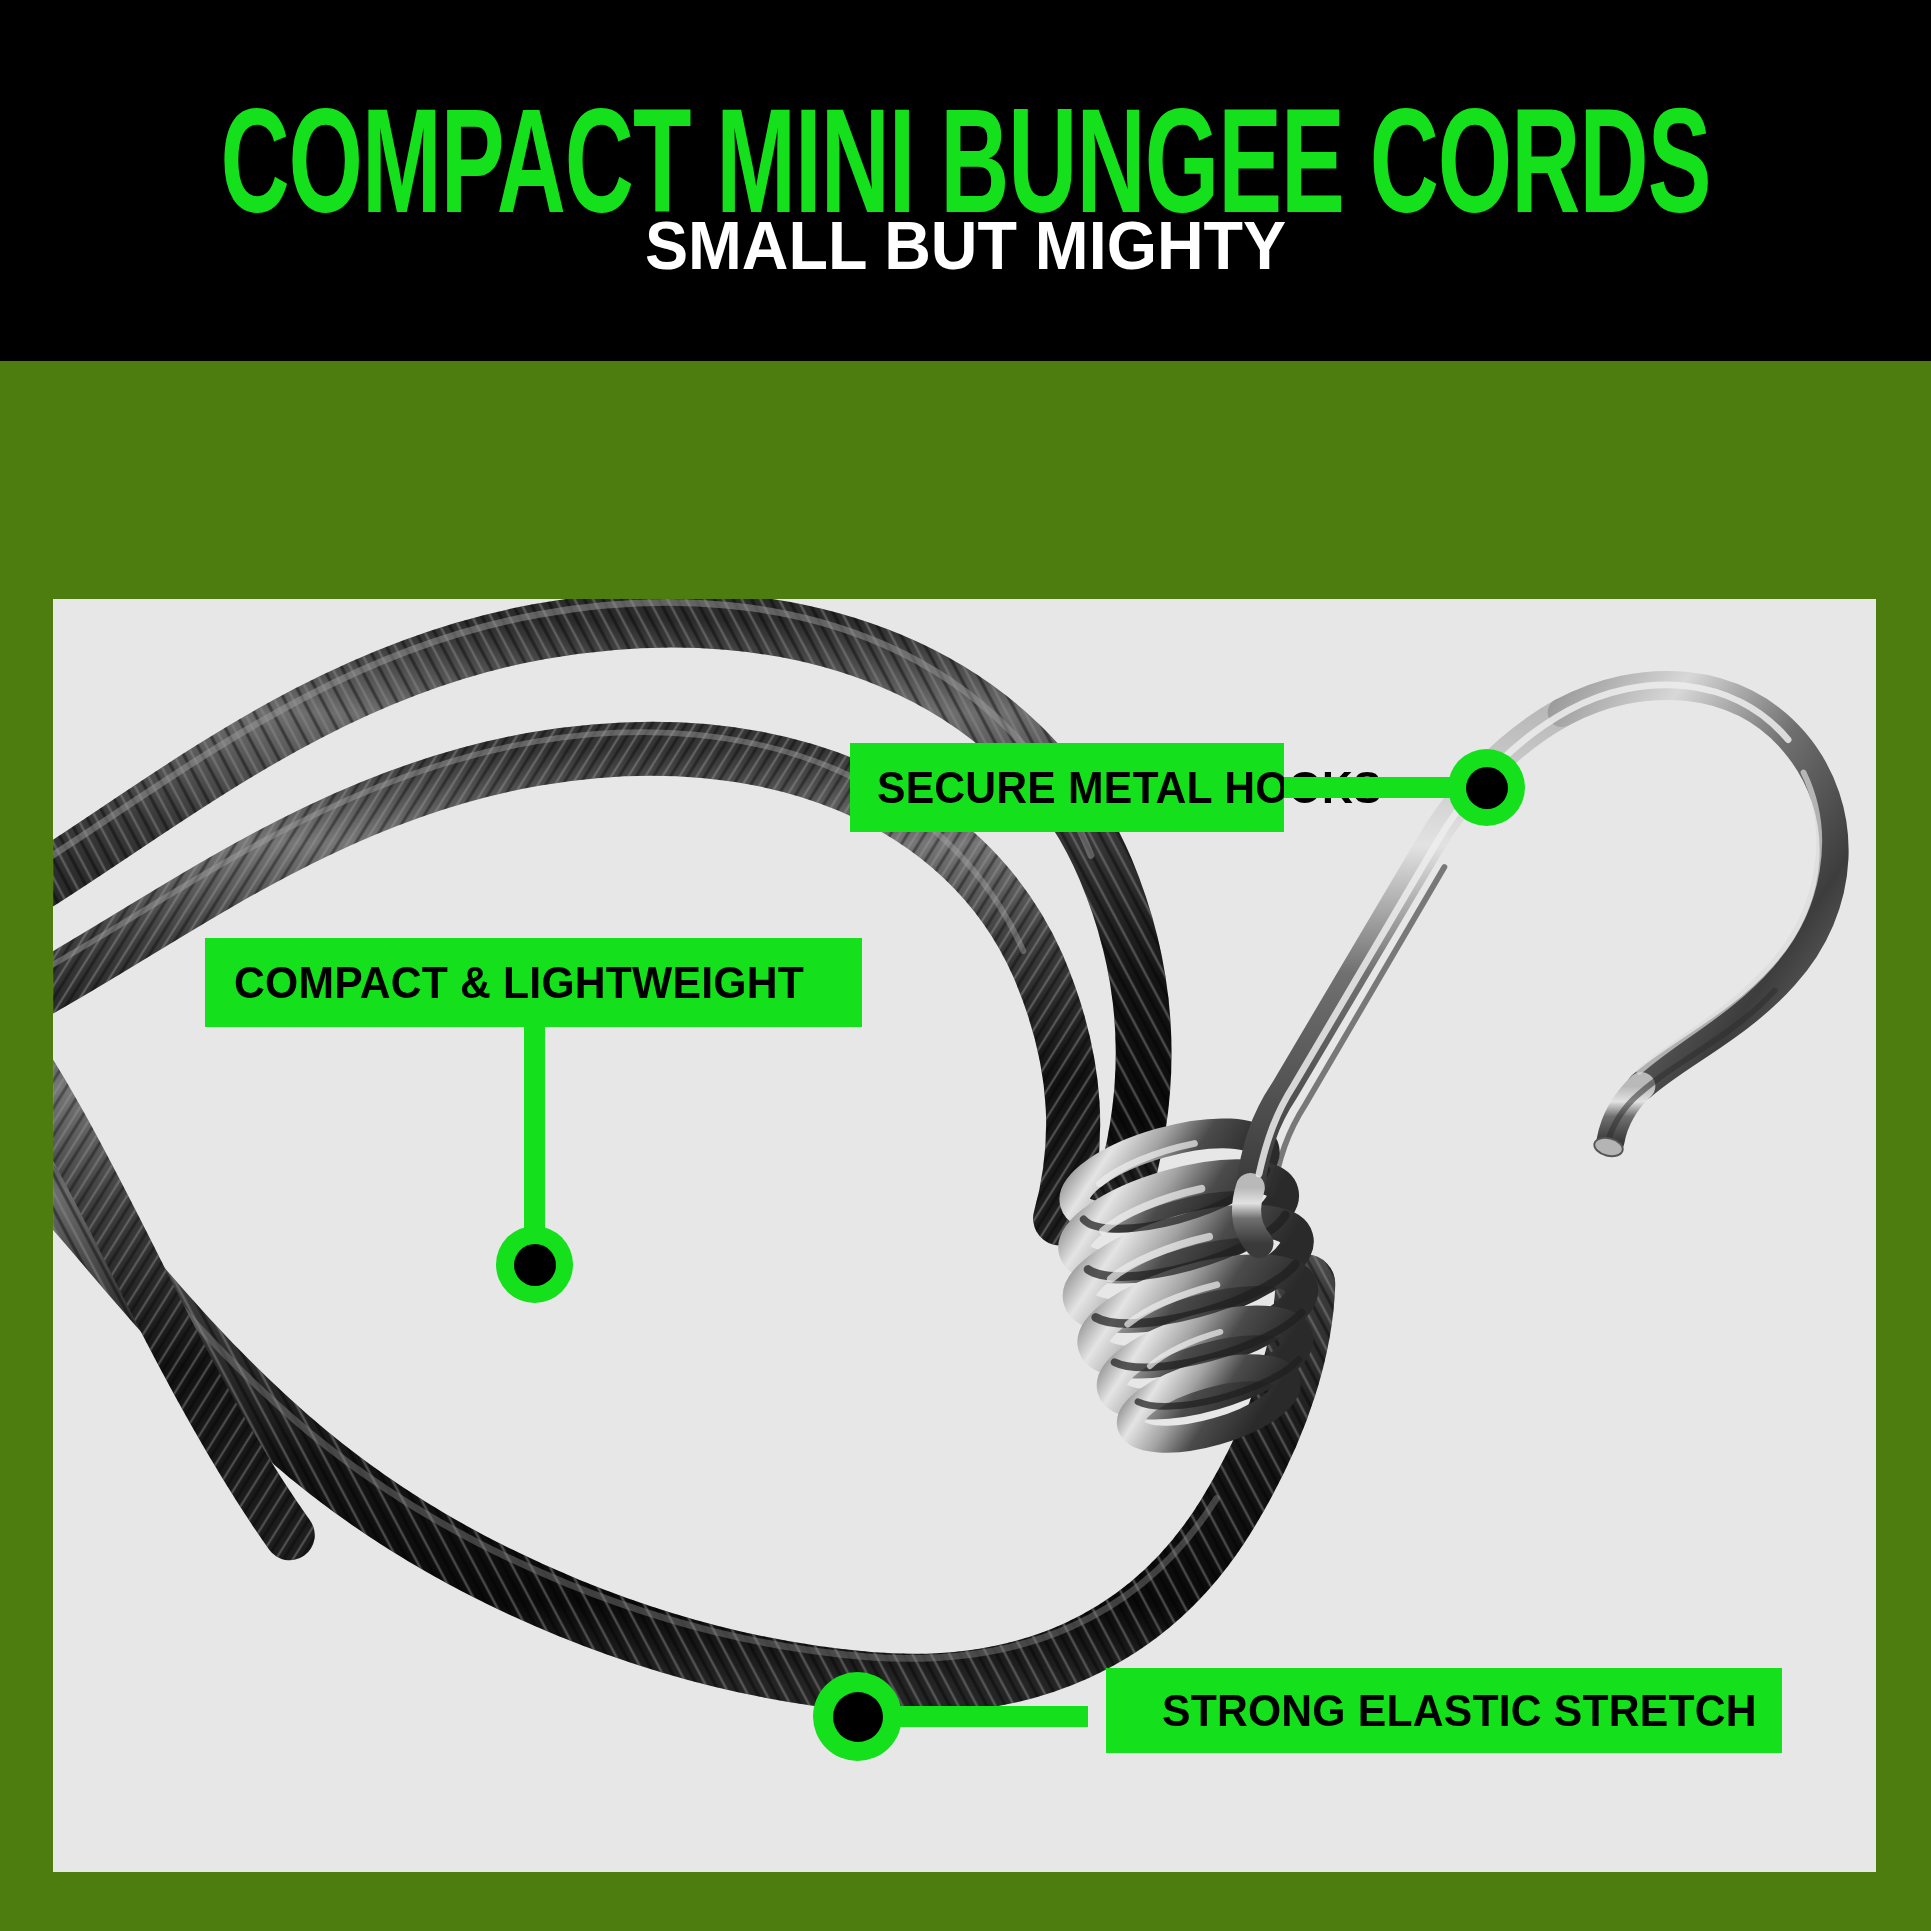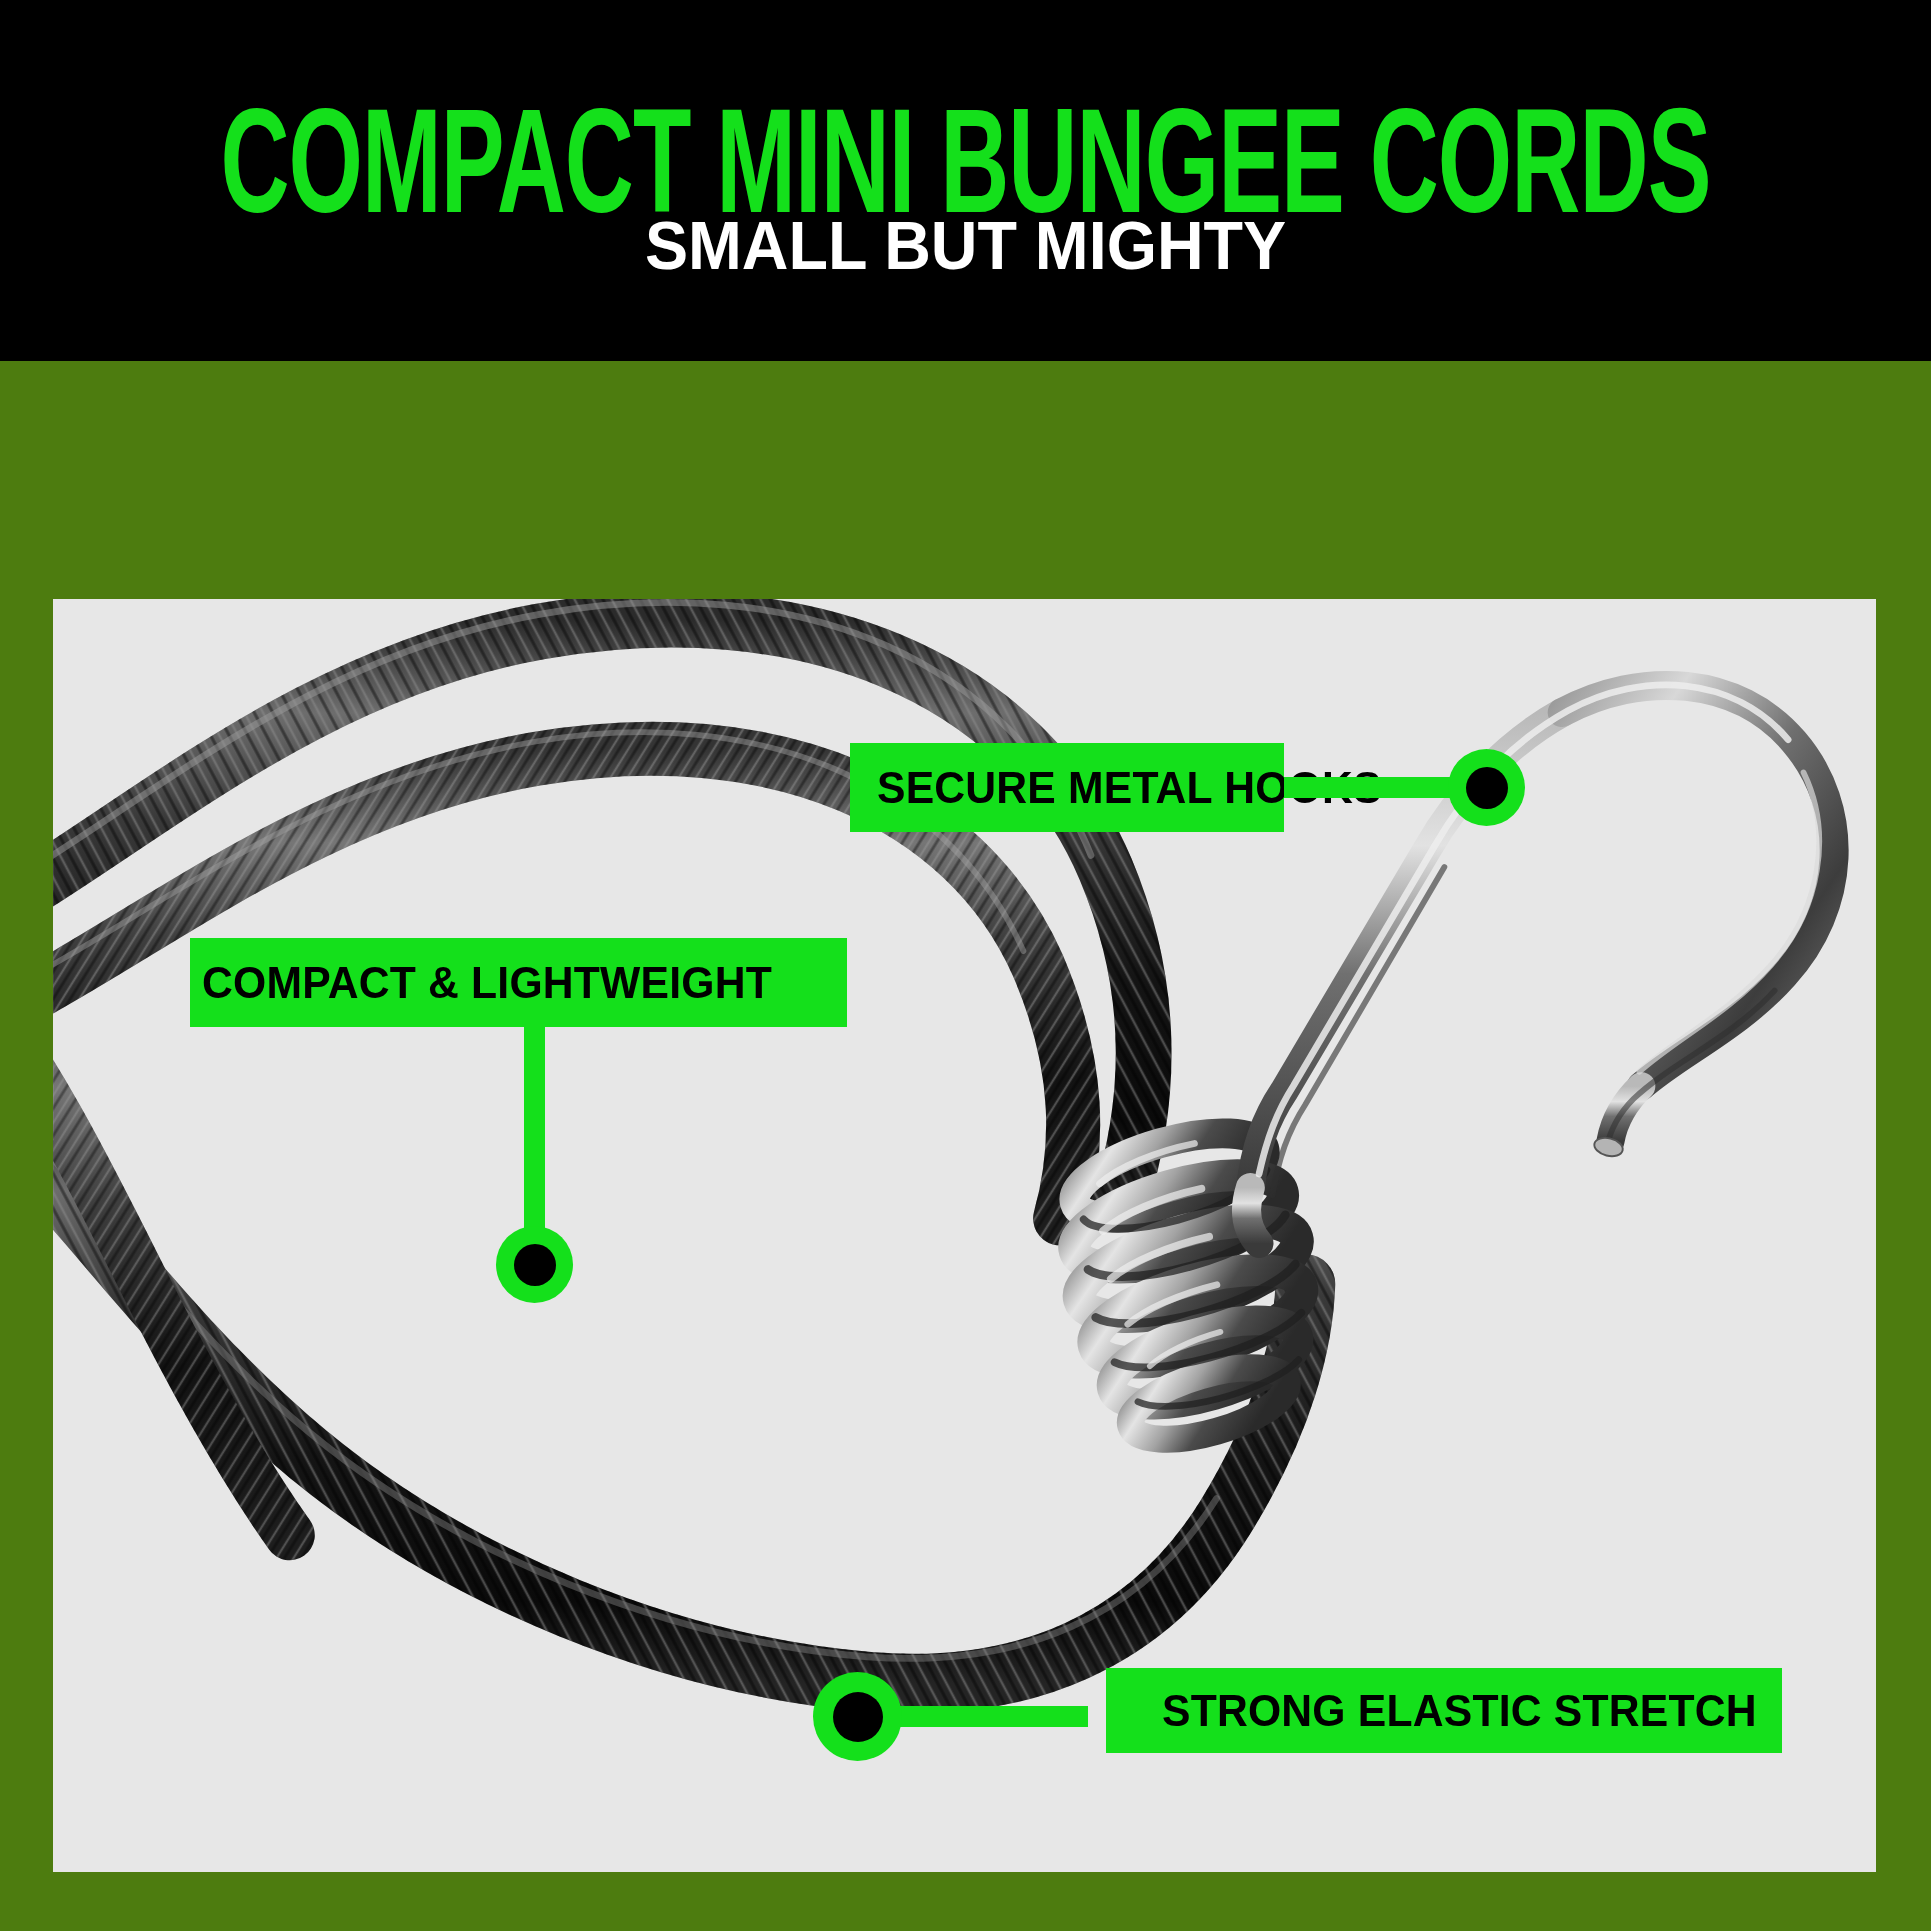--- a/index.html
+++ b/index.html
@@ -360,21 +360,21 @@
     <div class="callout-box" style="left:850px; top:743px; width:434px; height:89px; padding-left:27px;">
       <span class="callout-text">SECURE METAL HOOKS</span>
     </div>
     <div class="connector" style="left:1284px; top:777px; width:207px; height:21px;"></div>
     <div class="dot-ring" style="left:1448px; top:749px; width:77px; height:77px;">
       <div class="dot-core" style="width:42px; height:42px;"></div>
     </div>
   </div>
 
   <div>
-    <div class="callout-box" style="left:190px; top:938px; width:657px; height:89px; padding-left:12px;">
+    <div class="callout-box" style="left:205px; top:938px; width:657px; height:89px; padding-left:29px;">
       <span class="callout-text">COMPACT &amp; LIGHTWEIGHT</span>
     </div>
     <div class="connector" style="left:524px; top:1022px; width:21px; height:247px;"></div>
     <div class="dot-ring" style="left:496px; top:1226px; width:77px; height:77px;">
       <div class="dot-core" style="width:42px; height:42px;"></div>
     </div>
   </div>
 
   <div>
     <div class="callout-box" style="left:1106px; top:1668px; width:676px; height:85px; padding-left:56px;">

